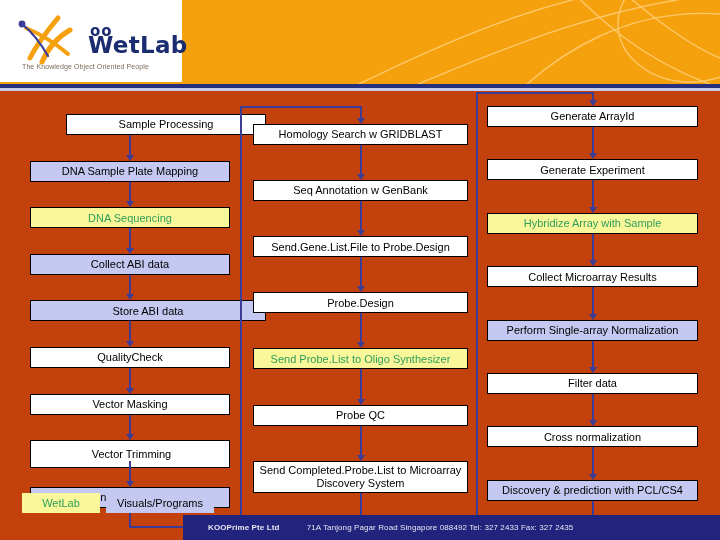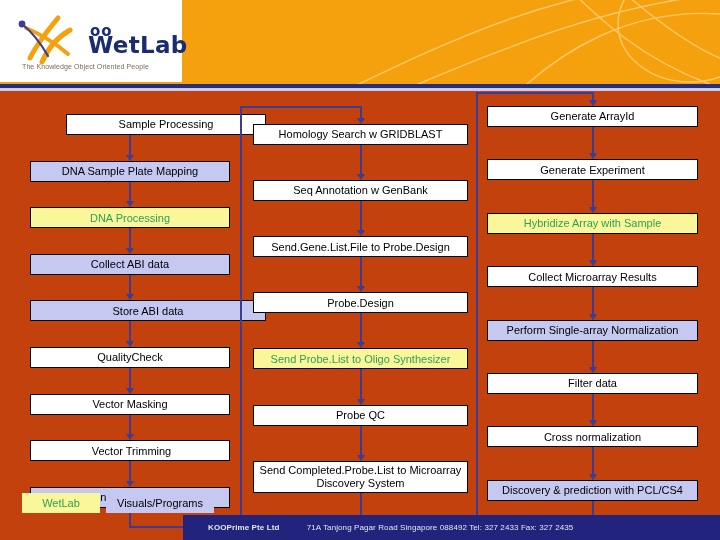--- a/index.html
+++ b/index.html
@@ -90,26 +90,26 @@
       </div>
     </div>
   </div>
   <div class="hdr-rule"></div>
   <div class="hdr-rule2"></div>
 
   <div class="stage">
     <div id="nodes">
         <div class="box" style="left: 30px; top: 22px; width: 200px; height: 21px; margin-left: 36px;">Sample Processing</div>
         <div class="box lav" style="left: 30px; top: 68.6px; width: 200px; height: 21px;">DNA Sample Plate Mapping</div>
-        <div class="box yel" style="left: 30px; top: 115.2px; width: 200px; height: 21px;">DNA Processing</div>
+        <div class="box yel" style="left: 30px; top: 115.2px; width: 200px; height: 21px;">DNA Sequencing</div>
         <div class="box lav" style="left: 30px; top: 161.8px; width: 200px; height: 21px;">Collect ABI data</div>
         <div class="box lav" style="left: 30px; top: 208.4px; width: 236px; height: 21px;">Store ABI data</div>
         <div class="box" style="left: 30px; top: 255px; width: 200px; height: 21px;">QualityCheck</div>
         <div class="box" style="left: 30px; top: 301.6px; width: 200px; height: 21px;">Vector Masking</div>
-        <div class="box" style="left: 30px; top: 348.2px; width: 200px; height: 21px; padding-left: 6px;">Vector Trimming</div>
+        <div class="box" style="left: 30px; top: 348.2px; width: 200px; height: 28px; padding-left: 6px;">Vector Trimming</div>
         <div class="box lav" style="left: 30px; top: 394.8px; width: 200px; height: 21px;">Contigs Assembly</div>
         <div class="box" style="left: 253px; top: 32px; width: 215px; height: 21px;">Homology Search  w GRIDBLAST</div>
         <div class="box" style="left: 253px; top: 88.1px; width: 215px; height: 21px;">Seq Annotation w GenBank</div>
         <div class="box" style="left: 253px; top: 144.2px; width: 215px; height: 21px;">Send.Gene.List.File to Probe.Design</div>
         <div class="box" style="left: 253px; top: 200.3px; width: 215px; height: 21px;">Probe.Design</div>
         <div class="box yel" style="left: 253px; top: 256.4px; width: 215px; height: 21px;">Send Probe.List to Oligo Synthesizer</div>
         <div class="box" style="left: 253px; top: 312.5px; width: 215px; height: 21px;">Probe QC</div>
         <div class="box" style="left: 253px; top: 368.6px; width: 215px; height: 32px;">Send Completed.Probe.List to Microarray Discovery System</div>
         <div class="box lav" style="left: 253px; top: 435.7px; width: 215px; height: 21px;">Map Probe.To.Plates</div>
         <div class="box" style="left: 487px; top: 14px; width: 211px; height: 21px;">Generate ArrayId</div>

